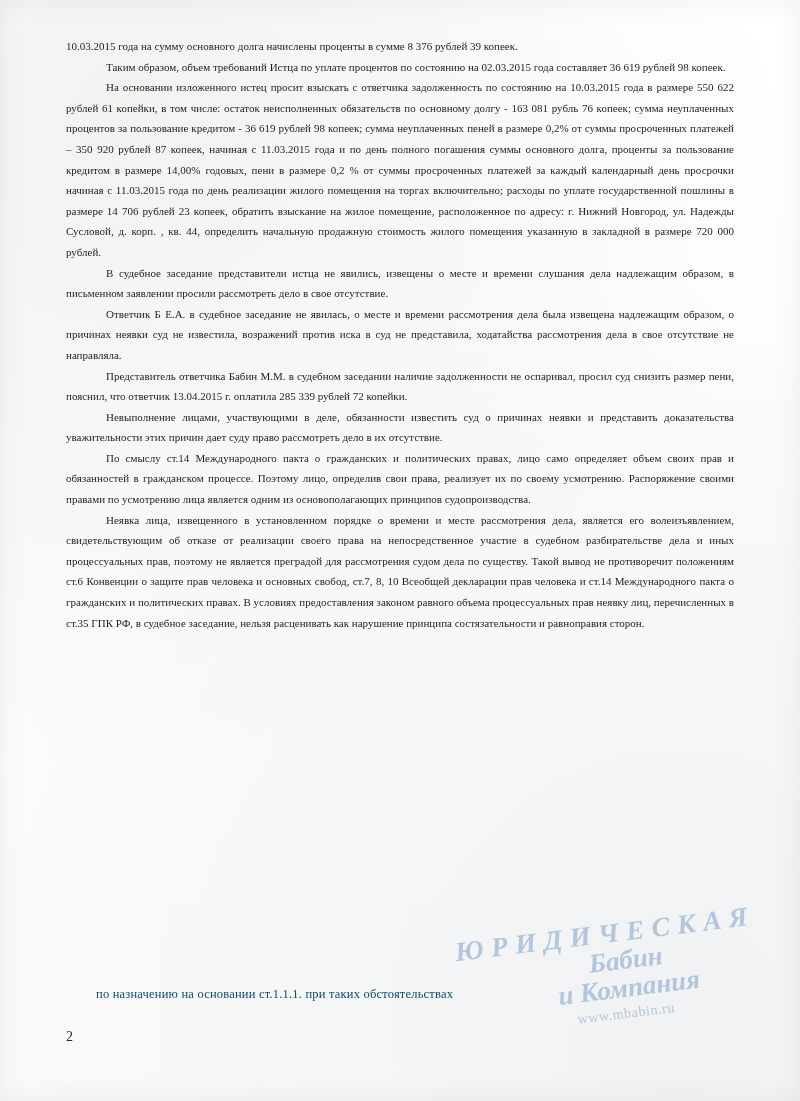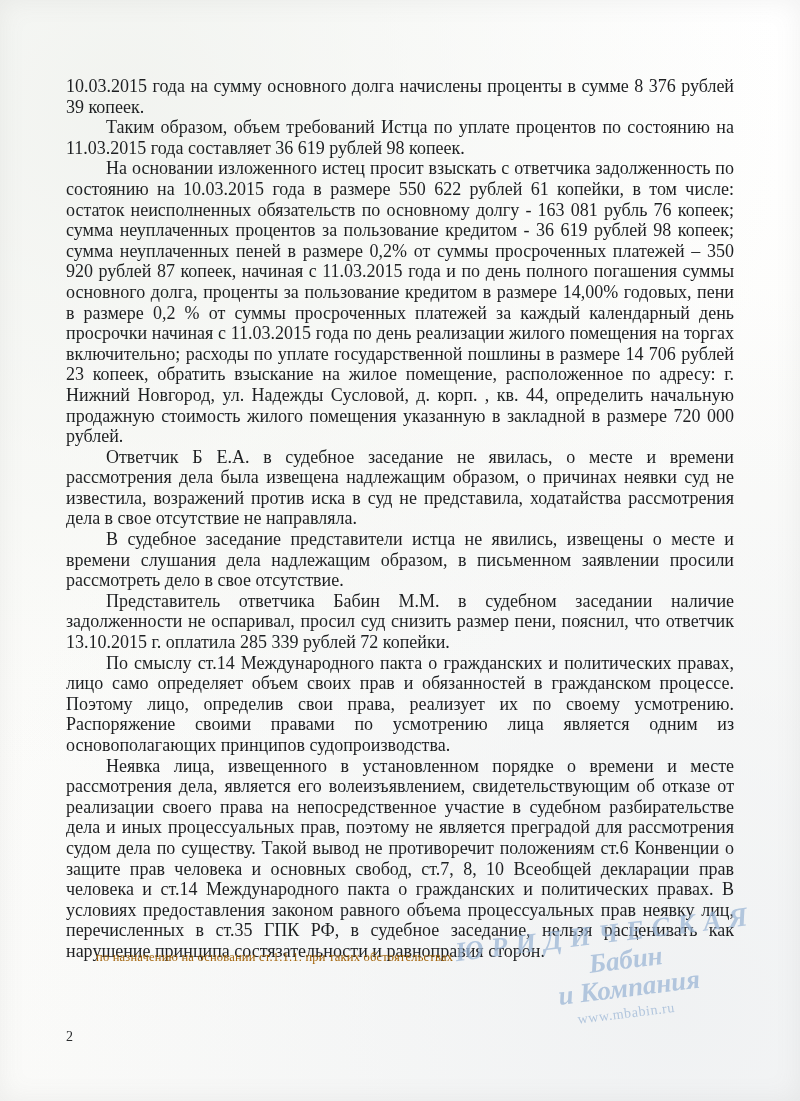--- a/index.html
+++ b/index.html
@@ -30,25 +30,24 @@
     inset: 0;
     box-shadow: inset 0 0 26px rgba(120,120,120,0.10);
     pointer-events: none;
   }
   .doc-body {
     position: absolute;
     left: 66px;
     top: 36px;
     width: 668px;
     color: #1d1f21;
-    font-size: 18px;
+    font-size: 11px;
     line-height: 20.6px;
     text-align: justify;
     text-justify: inter-word;
-    margin-top: 40px;
     -webkit-font-smoothing: antialiased;
   }
   .doc-body p {
     margin: 0;
     text-indent: 0;
   }
   .doc-body p.ind {
     text-indent: 40px;
   }
   .page-number {
@@ -90,41 +89,42 @@
   .watermark .wm-url {
     font-size: 14px;
     letter-spacing: 0.6px;
     margin-top: 4px;
     margin-left: 30px;
     color: #9db7d6;
   }
   .ghost-line {
     position: absolute;
     left: 96px;
-    top: 950px;
+    top: 987px;
     width: 430px;
     font-size: 12.5px;
-    color: #a16207;
+    color: #0c4a6e;
     letter-spacing: 0.2px;
     pointer-events: none;
   }
 </style>
 </head>
 <body>
 
 <div class="page">
   <div class="paper-tint"></div>
 
   <div class="doc-body">
     <p>10.03.2015 года на сумму основного долга начислены проценты в сумме 8 376 рублей 39 копеек.</p>
-    <p class="ind">Таким образом, объем требований Истца по уплате процентов по состоянию на 11.03.2015 года составляет 36 619 рублей 98 копеек.</p>
+    <p class="ind">Таким образом, объем требований Истца по уплате процентов по состоянию на 02.03.2015 года составляет 36 619 рублей 98 копеек.</p>
     <p class="ind">На основании изложенного истец просит взыскать с ответчика задолженность по состоянию на 10.03.2015 года в размере 550 622 рублей 61 копейки, в том числе: остаток неисполненных обязательств по основному долгу - 163 081 рубль 76 копеек; сумма неуплаченных процентов за пользование кредитом - 36 619 рублей 98 копеек; сумма неуплаченных пеней в размере 0,2% от суммы просроченных платежей – 350 920 рублей 87 копеек, начиная с 11.03.2015 года и по день полного погашения суммы основного долга, проценты за пользование кредитом в размере 14,00% годовых, пени в размере 0,2 % от суммы просроченных платежей за каждый календарный день просрочки начиная с 11.03.2015 года по день реализации жилого помещения на торгах включительно; расходы по уплате государственной пошлины в размере 14 706 рублей 23 копеек, обратить взыскание на жилое помещение, расположенное по адресу: г. Нижний Новгород, ул. Надежды Сусловой, д.      корп.    , кв. 44, определить начальную продажную стоимость жилого помещения указанную в закладной в размере 720 000 рублей.</p>
+    <p class="ind">В судебное заседание представители истца не явились, извещены о месте и времени слушания дела надлежащим образом, в письменном заявлении просили рассмотреть дело в свое отсутствие.</p>
     <p class="ind">Ответчик Б          Е.А. в судебное заседание не явилась, о месте и времени рассмотрения дела была извещена надлежащим образом, о причинах неявки суд не известила, возражений против иска в суд не представила, ходатайства рассмотрения дела в свое отсутствие не направляла.</p>
-    <p class="ind">В судебное заседание представители истца не явились, извещены о месте и времени слушания дела надлежащим образом, в письменном заявлении просили рассмотреть дело в свое отсутствие.</p>
-    <p class="ind">Представитель ответчика Бабин М.М. в судебном заседании наличие задолженности не оспаривал, просил суд снизить размер пени, пояснил, что ответчик 13.10.2015 г. оплатила 285 339 рублей 72 копейки.</p>
+    <p class="ind">Представитель ответчика Бабин М.М. в судебном заседании наличие задолженности не оспаривал, просил суд снизить размер пени, пояснил, что ответчик 13.04.2015 г. оплатила 285 339 рублей 72 копейки.</p>
+    <p class="ind">Невыполнение лицами, участвующими в деле, обязанности известить суд о причинах неявки и представить доказательства уважительности этих причин дает суду право рассмотреть дело в их отсутствие.</p>
     <p class="ind">По смыслу ст.14 Международного пакта о гражданских и политических правах, лицо само определяет объем своих прав и обязанностей в гражданском процессе. Поэтому лицо, определив свои права, реализует их по своему усмотрению. Распоряжение своими правами по усмотрению лица является одним из основополагающих принципов судопроизводства.</p>
     <p class="ind">Неявка лица, извещенного в установленном порядке о времени и месте рассмотрения дела, является его волеизъявлением, свидетельствующим об отказе от реализации своего права на непосредственное участие в судебном разбирательстве дела и иных процессуальных прав, поэтому не является преградой для рассмотрения судом дела по существу. Такой вывод не противоречит положениям ст.6 Конвенции о защите прав человека и основных свобод, ст.7, 8, 10 Всеобщей декларации прав человека и ст.14 Международного пакта о гражданских и политических правах. В условиях предоставления законом равного объема процессуальных прав неявку лиц, перечисленных в ст.35 ГПК РФ, в судебное заседание, нельзя расценивать как нарушение принципа состязательности и равноправия сторон.</p>
   </div>
 
   <div class="ghost-line">по назначению на основании ст.1.1.1. при таких обстоятельствах</div>
 
   <div class="watermark">
     <div class="wm-line1">Ю Р И Д И Ч Е С К А Я</div>
     <div class="wm-line2">Бабин</div>
     <div class="wm-line2">и Компания</div>

